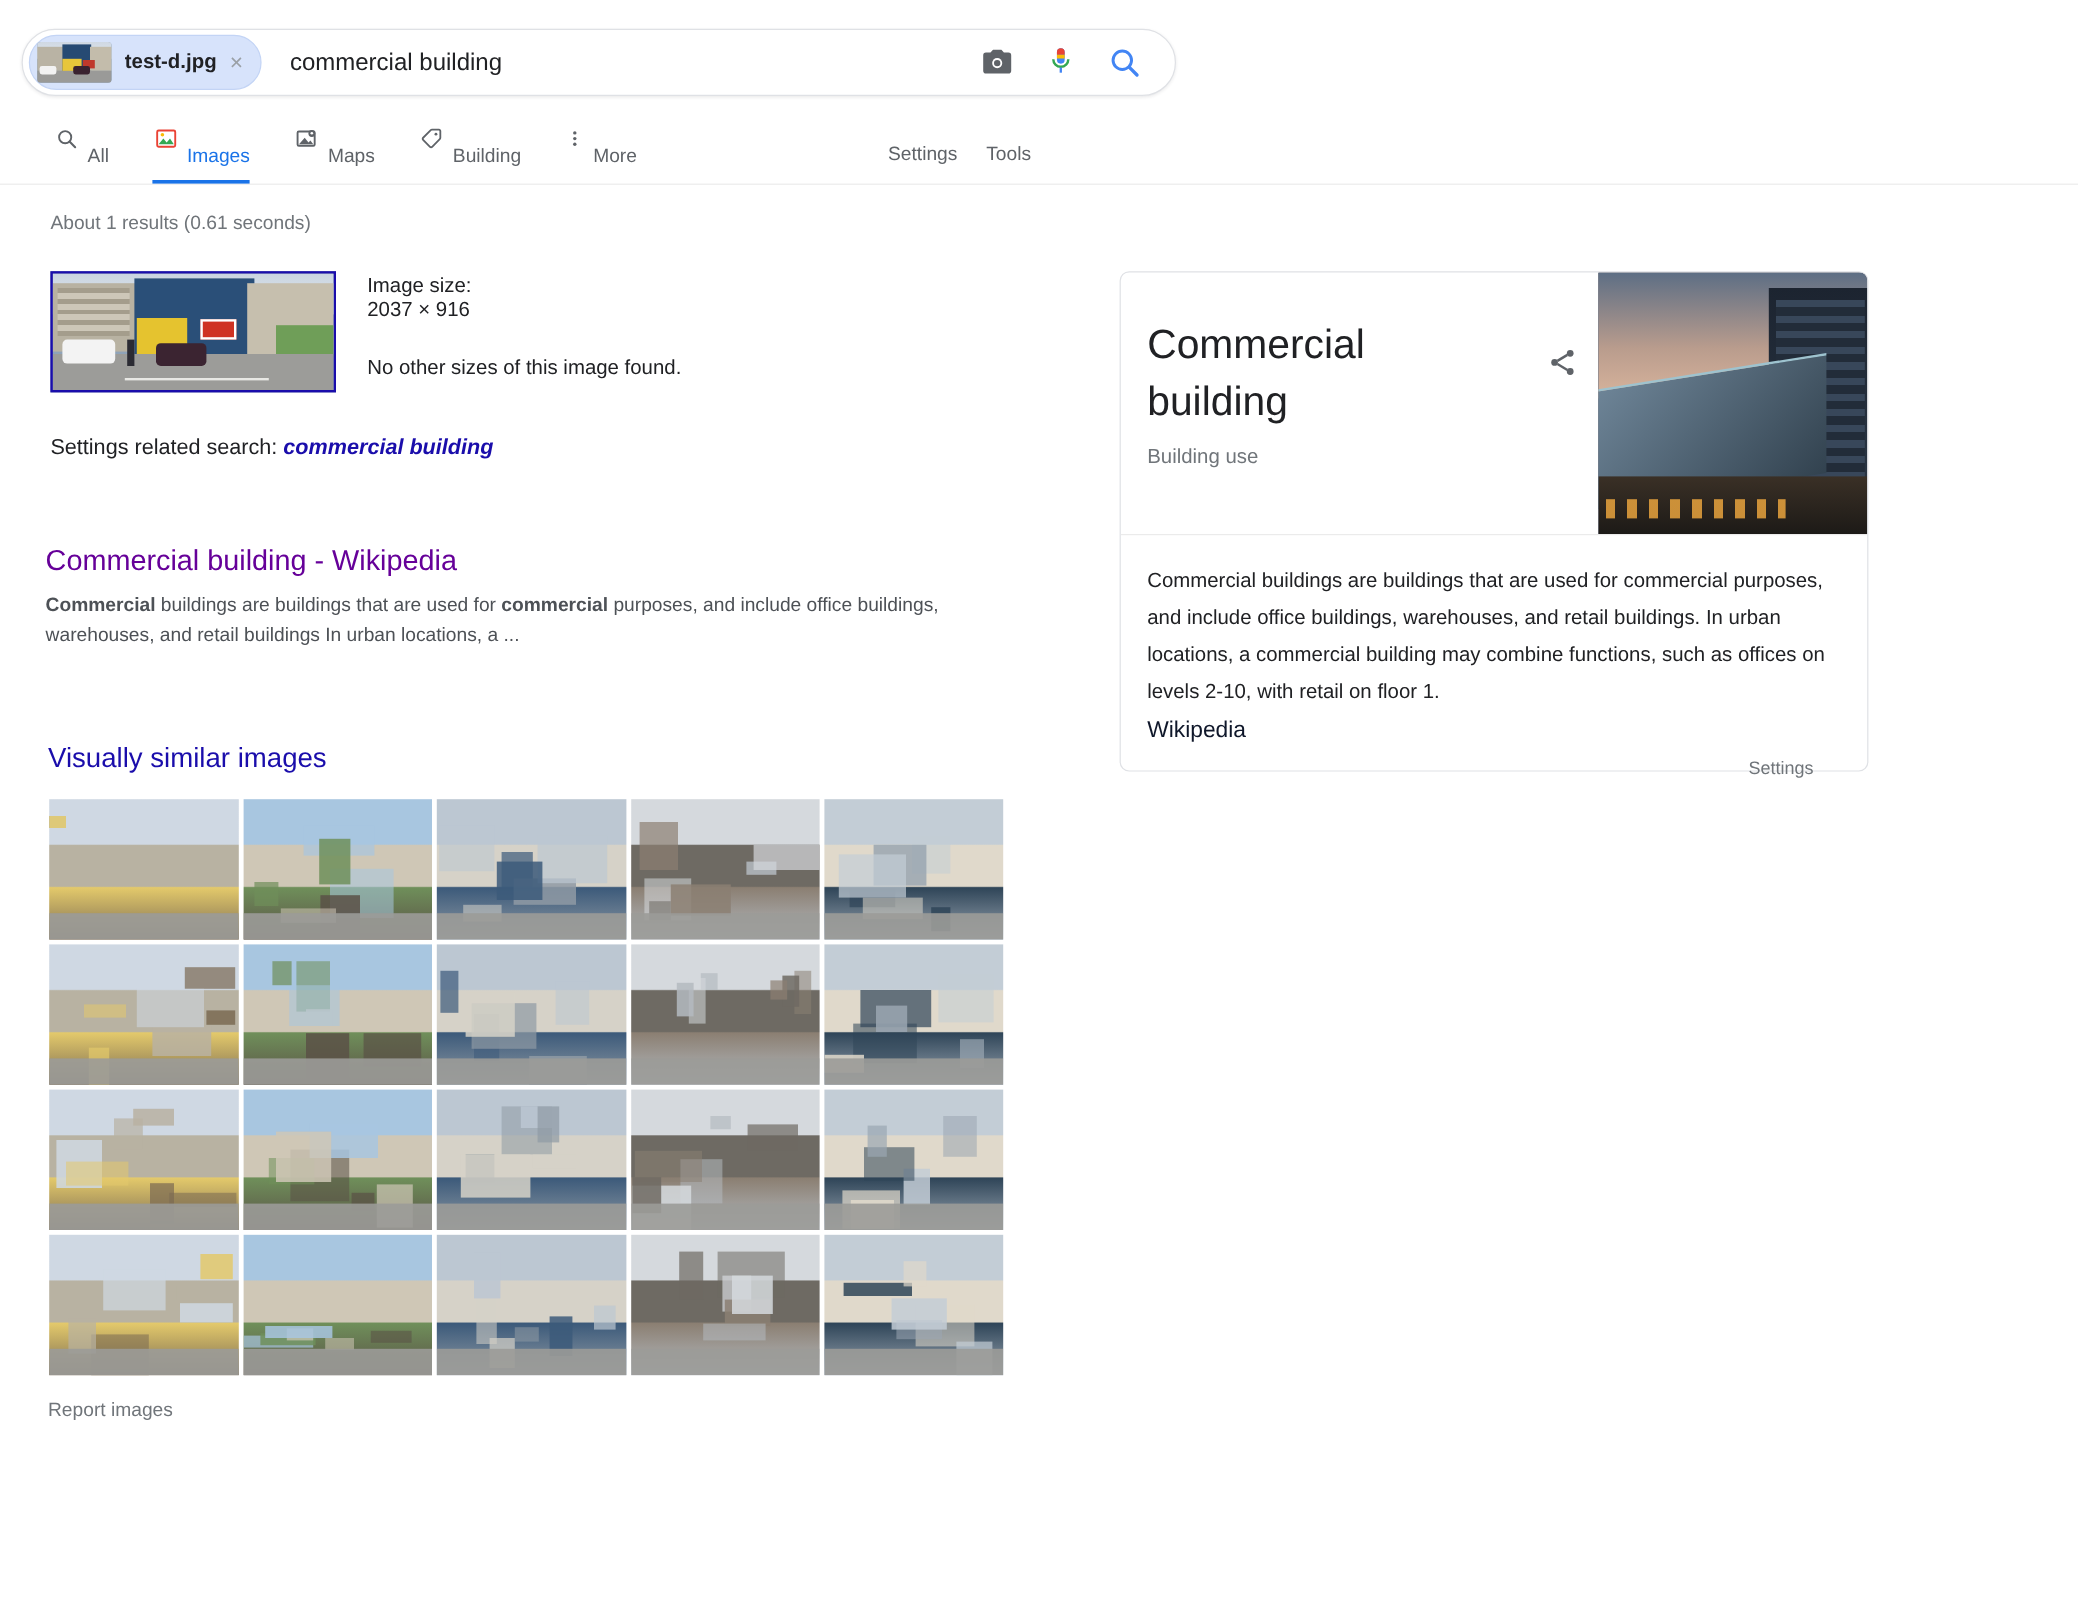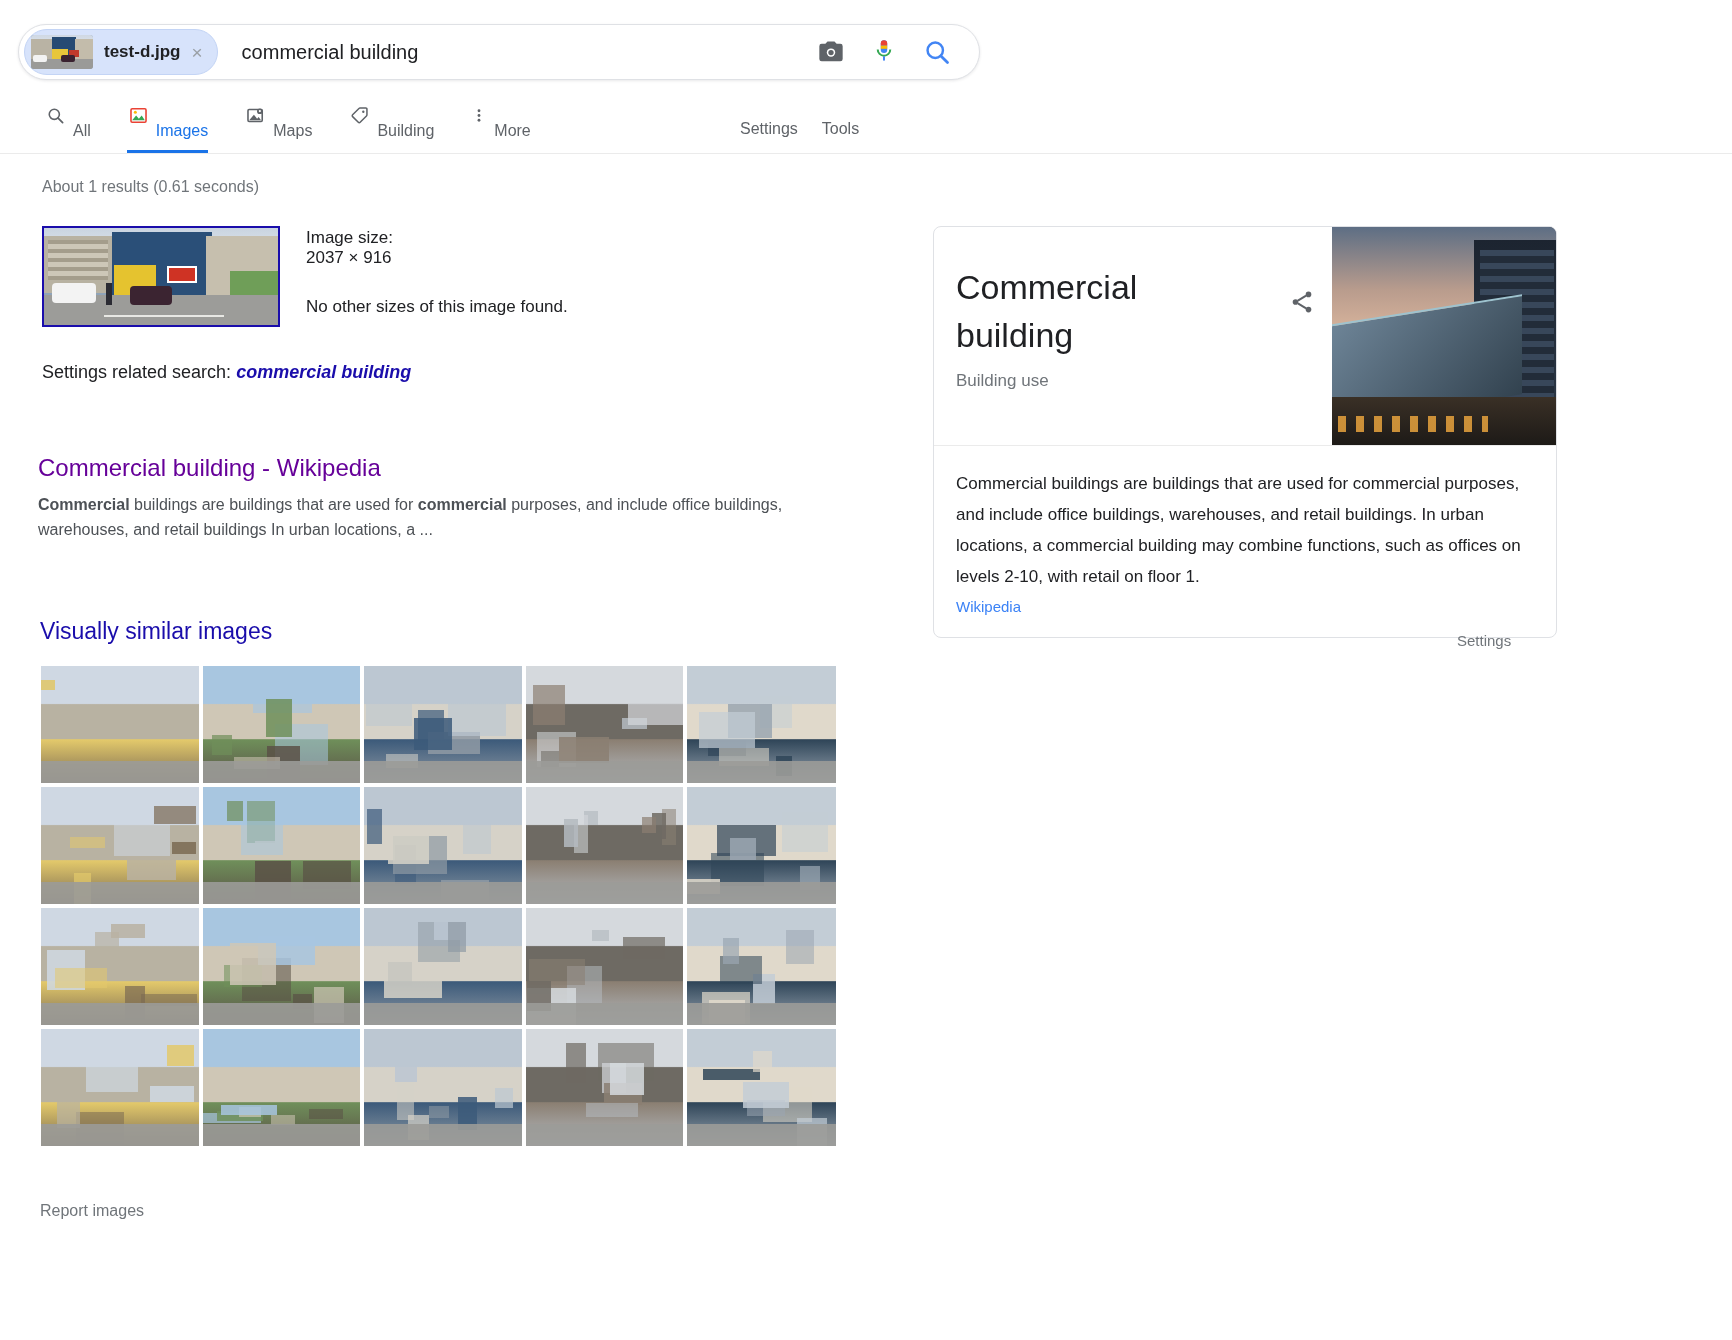--- a/index.html
+++ b/index.html
@@ -112,21 +112,21 @@
   .result .url { margin-top:6px; font-size:16px; color:#006621; line-height:22px; }
   .result .url .caret { color:#006621; font-size:12px; margin-left:4px; }
   .result .snippet { margin-top:8px; font-size:16px; color:#4d5156; line-height:25px; }
   .result .snippet b { color:#4d5156; font-weight:bold; }
 
   
   .vs-title { position:absolute; left:40px; top:618px; font-size:23px; color:#1a0dab; cursor:pointer; }
   .grid { position:absolute; left:41px; top:666px; width:795px; }
   .grow { display:flex; gap:4px; margin-bottom:4px; }
   .gcell { height:117px; overflow:hidden; position:relative; cursor:pointer; background:#b9c2cb; }
-  .report { position:absolute; left:40px; top:1167px; font-size:16px; color:#70757a; cursor:pointer;margin-top:35px; }
+  .report { position:absolute; left:40px; top:1167px; font-size:16px; color:#70757a; cursor:pointer; }
 
   
   .kp {
     position:absolute; left:933px; top:226px; width:624px;
     border:1px solid #dfe1e5; border-radius:8px; background:#fff; overflow:hidden;
   }
   .kp-head { display:flex; min-height:218px; }
   .kp-head-text { flex:1; padding:36px 0 20px 22px; }
   .kp-title { font-size:34px; line-height:48px; color:#202124; font-weight:normal; max-width:250px; }
   .kp-sub { margin-top:12px; font-size:17px; color:#70757a; }
@@ -140,21 +140,21 @@
   .hero-tower { position:absolute; right:-4px; top:6%; width:86px; bottom:0;
     background:linear-gradient(#1c2430,#2d3a49); }
   .hero-tower:after { content:""; position:absolute; left:6px; top:10px; right:6px; bottom:10px;
     background:repeating-linear-gradient(#38475a 0 6px, #222c39 6px 13px); }
   .hero-base { position:absolute; left:0; right:0; bottom:0; height:22%;
     background:linear-gradient(#3a3026,#1d1a17); }
   .hero-lights { position:absolute; left:6px; bottom:6%; width:150px; height:16px;
     background:repeating-linear-gradient(90deg,#e8a33d 0 8px, transparent 8px 18px); opacity:.85; }
   .kp-body { border-top:1px solid #ebebeb; padding:22px 24px 22px 22px; }
   .kp-desc { font-size:17px; line-height:31px; color:#202124; }
-  .kp-src { margin-top:6px; font-size:15px; color:#3b82f6; cursor:pointer; }
+  .kp-src { margin-top:6px; font-size:19px; color:#0f172a; cursor:pointer; }
   .feedback { position:absolute; left:1457px; top:632px; font-size:15px; color:#70757a; cursor:pointer; }
 
   
   .ph { position:absolute; }
 </style>
 </head>
 <body>
 
 <div class="page">
 

